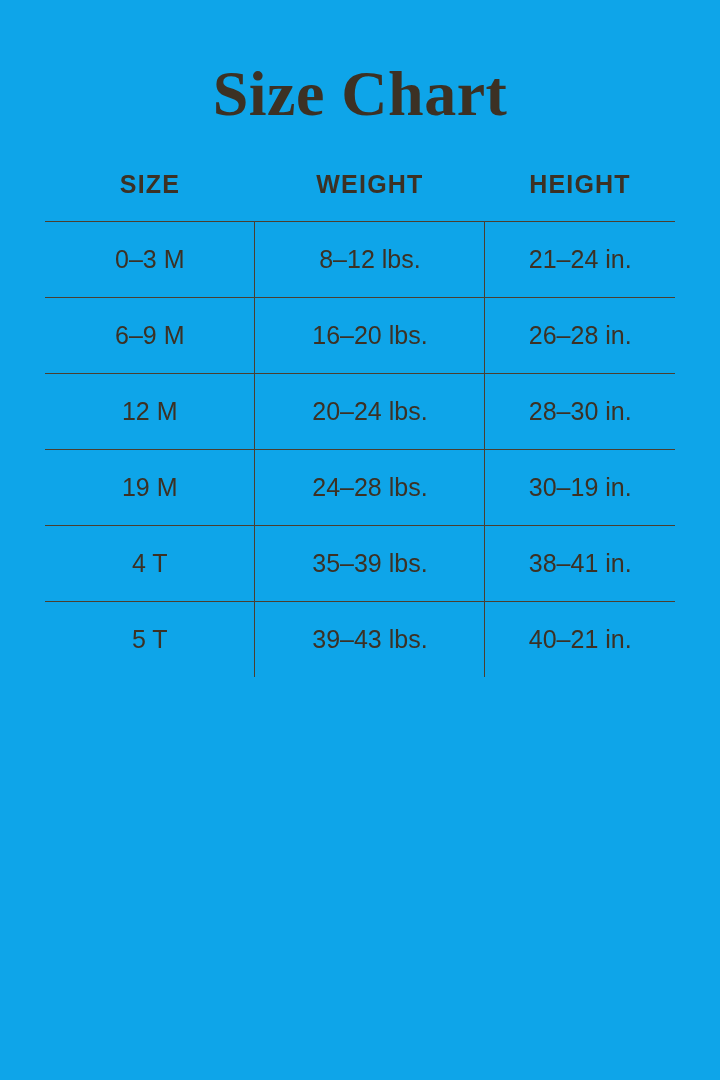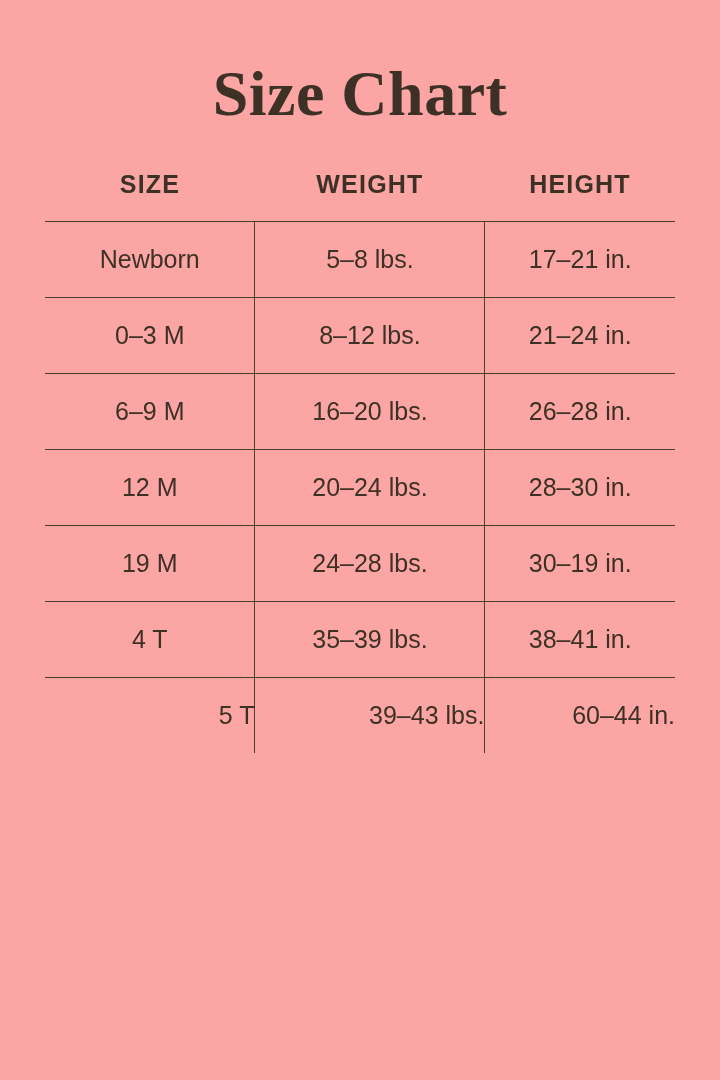--- a/index.html
+++ b/index.html
@@ -12,21 +12,21 @@
     background: #f2ece1;
     font-family: "Liberation Sans", sans-serif;
     color: #3b3021;
     overflow: hidden;
   }
   .page {
     width: 720px;
     height: 1080px;
     box-sizing: border-box;
     position: relative;
-    background: #fca5a5;
+    background: #0ea5e9;
   }
   .title {
     text-align: center;
     font-family: "Liberation Serif", serif;
     font-weight: bold;
     font-size: 64px;
     line-height: 1;
     letter-spacing: 0.5px;
     color: #3c3124;
     padding-top: 62px;
@@ -67,21 +67,20 @@
     vertical-align: middle;
   }
   table.size-chart tbody td.first {
     border-left: none;
   }
   table.size-chart tbody tr:first-child td {
     border-top: 1.6px solid #4a3f30;
   }
   table.size-chart tbody tr:last-child td {
     border-bottom: none;
-    text-align: right;
   }
 </style>
 </head>
 <body>
 
 <div class="page">
 
   <h1 class="title">Size Chart</h1>
 
   <div class="table-wrap">
@@ -92,25 +91,20 @@
           <col class="c3">
       </colgroup>
       <thead>
         <tr>
           <th>SIZE</th>
           <th>WEIGHT</th>
           <th>HEIGHT</th>
         </tr>
       </thead>
       <tbody>
-        <tr>
-          <td class="first">Newborn</td>
-          <td>5–8 lbs.</td>
-          <td>17–21 in.</td>
-        </tr>
         <tr>
           <td class="first">0–3 M</td>
           <td>8–12 lbs.</td>
           <td>21–24 in.</td>
         </tr>
         <tr>
           <td class="first">6–9 M</td>
           <td>16–20 lbs.</td>
           <td>26–28 in.</td>
         </tr>
@@ -125,19 +119,19 @@
           <td>30–19 in.</td>
         </tr>
         <tr>
           <td class="first">4 T</td>
           <td>35–39 lbs.</td>
           <td>38–41 in.</td>
         </tr>
         <tr>
           <td class="first">5 T</td>
           <td>39–43 lbs.</td>
-          <td>60–44 in.</td>
+          <td>40–21 in.</td>
         </tr>
       </tbody>
     </table>
   </div>
 
 </div>
 
 </body></html>

